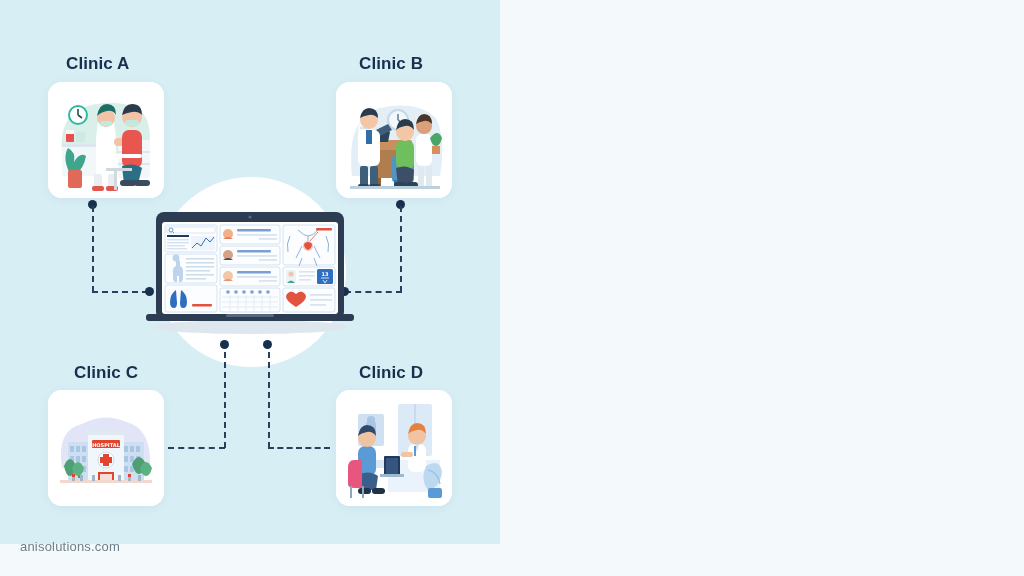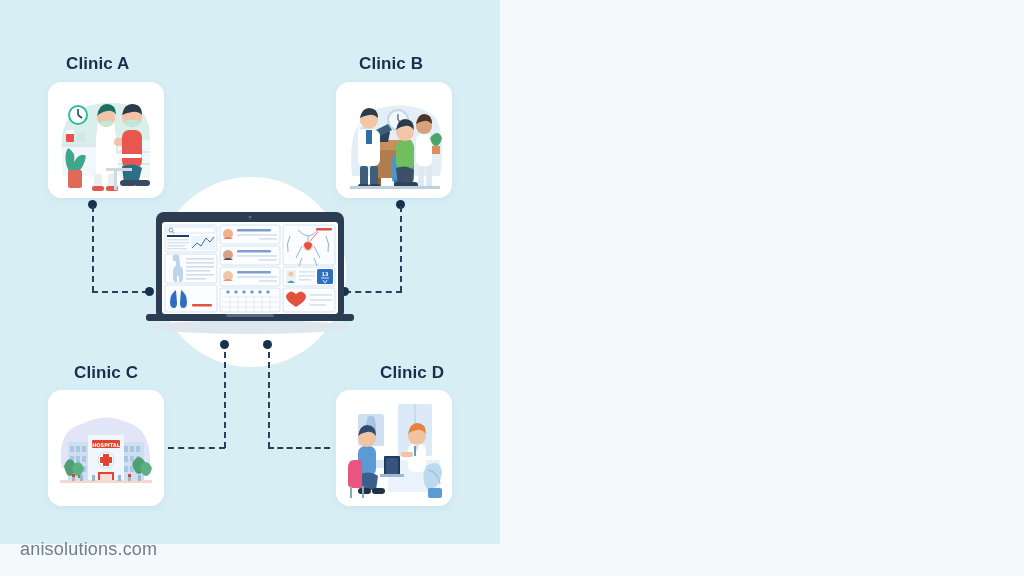--- a/index.html
+++ b/index.html
@@ -49,21 +49,21 @@
   .dash-h{
     position:absolute;height:0;border-top:2px dashed #2b3f5c;
   }
 
   
   .laptop{position:absolute;left:140px;top:210px;width:220px;height:125px;}
 
   
   .watermark{
     position:absolute;left:20px;top:539px;
-    font-size:18px;color:#6d7f89;letter-spacing:.2px;
+    font-size:13px;color:#6d7f89;letter-spacing:.2px;
   }
 </style>
 </head>
 <body>
 
 <div class="stage">
 
   <div class="left-panel">
 
     <div class="halo"></div>
@@ -214,21 +214,21 @@
         <g fill="#e2452f">
           <rect x="24" y="84" width="3" height="3"></rect>
             <rect x="80" y="84" width="3" height="3"></rect>
         </g>
       </svg>
     </div>
     <div class="dash-h" style="left:168px;top:447px;width:57px;"></div>
     <div class="dash-v" style="left:224px;top:352px;height:96px;"></div>
     <div class="dot" style="left:220px;top:340px;"></div>
 
-    <div class="clinic-label" style="left:380px;top:363px;">Clinic D</div>
+    <div class="clinic-label" style="left:359px;top:363px;">Clinic D</div>
     <div class="clinic-card" style="left:336px;top:390px;width:116px;height:116px;">
       <svg viewBox="0 0 116 116">
         <rect width="116" height="116" fill="#ffffff"></rect>
         <rect x="62" y="14" width="34" height="52" rx="2" fill="#dceaf8"></rect>
         <line x1="79" y1="14" x2="79" y2="66" stroke="#c3d8ee" stroke-width="1.6"></line>
         <rect x="22" y="24" width="26" height="32" rx="2" fill="#cfe0f2"></rect>
         <path d="M35 30 q5 0 5 5 v10 q0 6 -5 6 q-5 0 -5 -6 v-10 q0 -5 5 -5 z" fill="#a8c6e4"></path>
         <circle cx="35" cy="30" r="4" fill="#a8c6e4"></circle>
         <rect x="18" y="70" width="86" height="8" fill="#d9e8f7"></rect>
         <rect x="52" y="70" width="52" height="32" fill="#eaf3fb"></rect>

